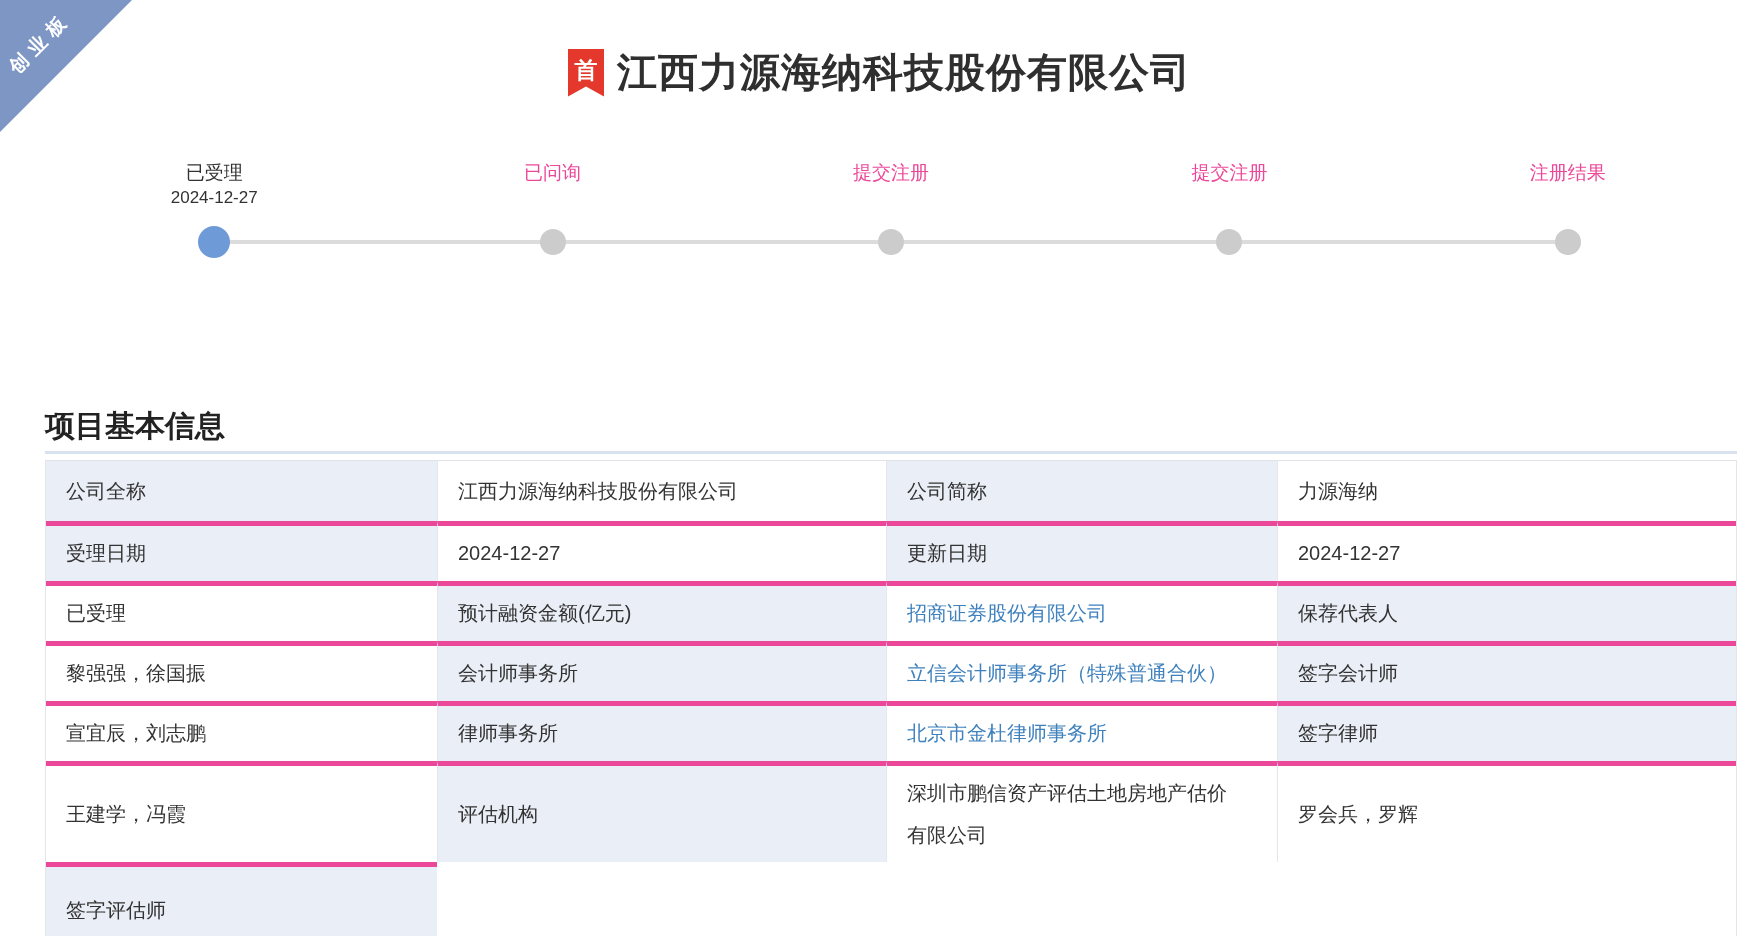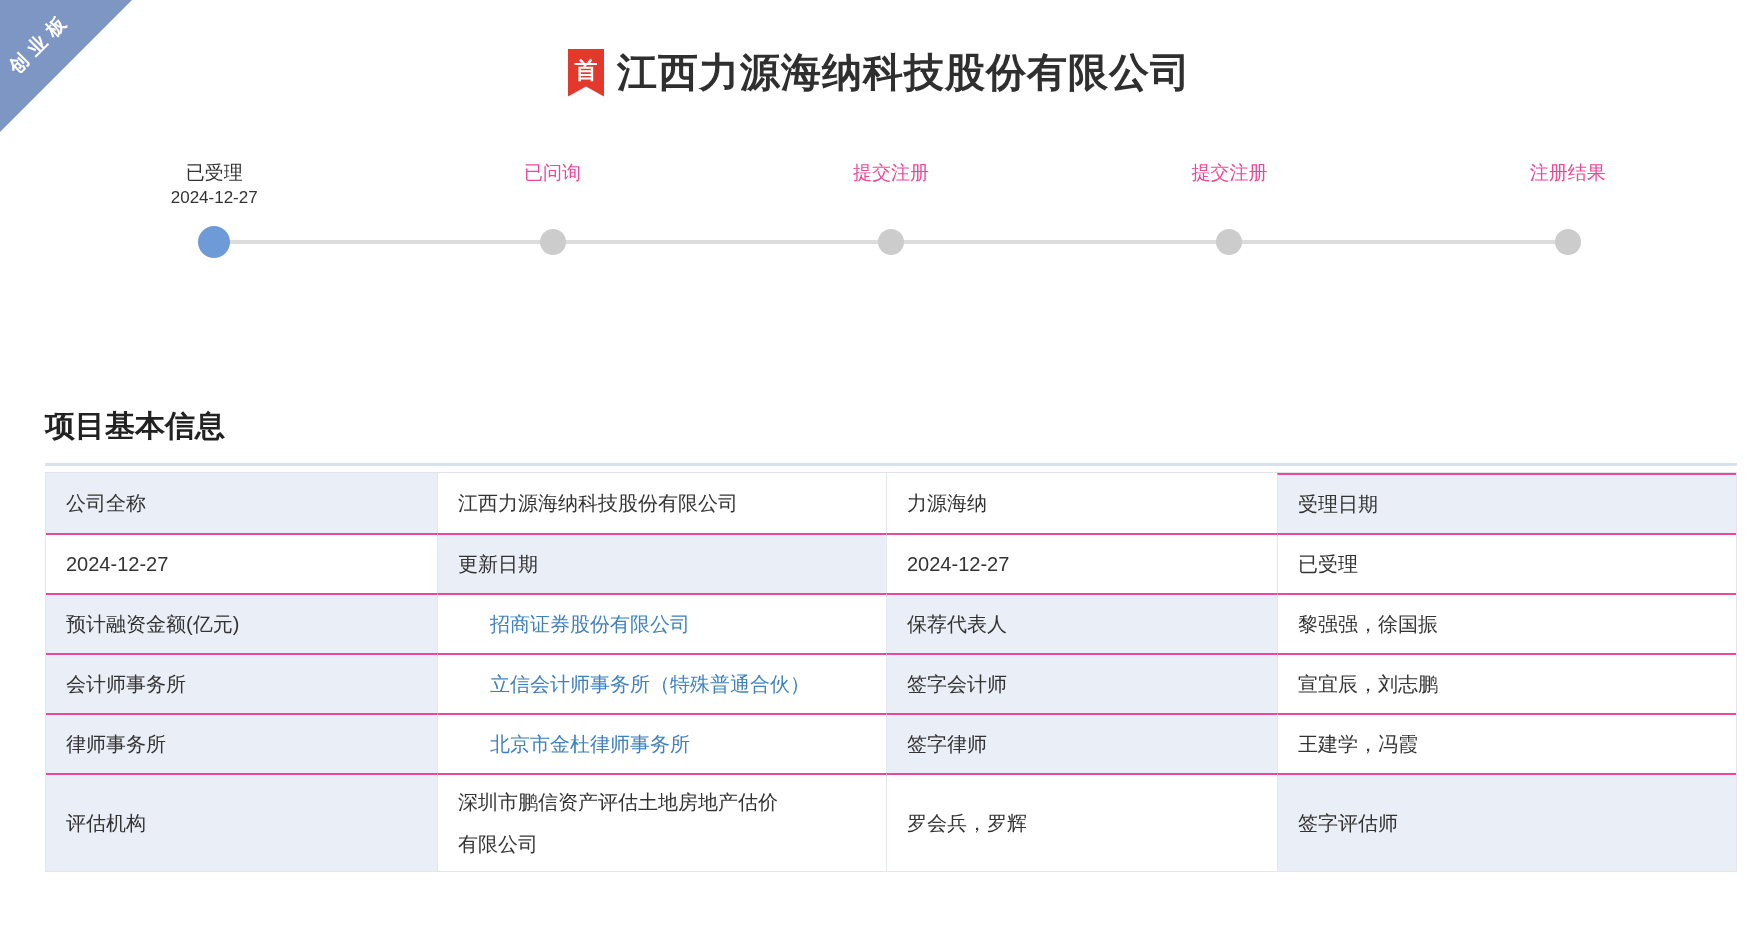--- a/index.html
+++ b/index.html
@@ -49,43 +49,43 @@
   .step.active .dot { width: 32px; height: 32px; background: #6f9ad8; }
   .connector {
     position: absolute; left: 10%; right: 10%;
     top: 80px; height: 4px; background: #dcdcdc; z-index: 1;
   }
 
   
   .section { margin: 140px 22px 0 45px; }
   .section-title {
     margin: 0; font-size: 30px; font-weight: bold; color: #222;
-    padding-bottom: 16px; border-bottom: 3px solid #d8e1ee;
+    padding-bottom: 4px; border-bottom: 3px solid #d8e1ee;
   }
   .info-table {
     margin-top: 6px;
     display: grid;
     grid-template-columns: 391px 449px 391px 1fr;
     border: 1px solid #e3e6ea;
     border-top: 1px solid #e0e3e8;
   }
   .cell {
     display: flex; align-items: center;
     min-height: 60px; padding: 6px 20px;
     font-size: 20px; color: #333;
-    border-top: 2px solid #ec4899;
+    border-top: 5px solid #ec4899;
   }
   .cell.first { border-top: none; }
   .info-table > .cell:nth-child(4n+2),
   .info-table > .cell:nth-child(4n+3),
   .info-table > .cell:nth-child(4n)   { border-left: 1px solid #e3e6ea; }
   .cell.lab { background: #eaeef6; }
   .cell.tall { min-height: 92px; }
   .narrow { max-width: 338px; line-height: 42px; display: inline-block; }
-  a.link { color: #3f81bd; text-decoration: none; cursor: pointer; margin-left: 32px; }
+  a.link { color: #3f81bd; text-decoration: none; cursor: pointer; }
 </style>
 </head>
 <body>
 
 <div class="page">
 
   <div class="corner">
     <span class="corner-text">创业板</span>
   </div>
 
@@ -138,20 +138,21 @@
     </div>
   </div>
 
   <div class="section">
     <h2 class="section-title">项目基本信息</h2>
 
     <div class="info-table">
 
       <div class="cell lab first">公司全称</div>
       <div class="cell first">江西力源海纳科技股份有限公司</div>
+      <div class="cell lab first">公司简称</div>
       <div class="cell first">力源海纳</div>
 
       <div class="cell lab">受理日期</div>
       <div class="cell">2024-12-27</div>
       <div class="cell lab">更新日期</div>
       <div class="cell">2024-12-27</div>
 
       <div class="cell">已受理</div>
       <div class="cell lab">预计融资金额(亿元)</div>
 

